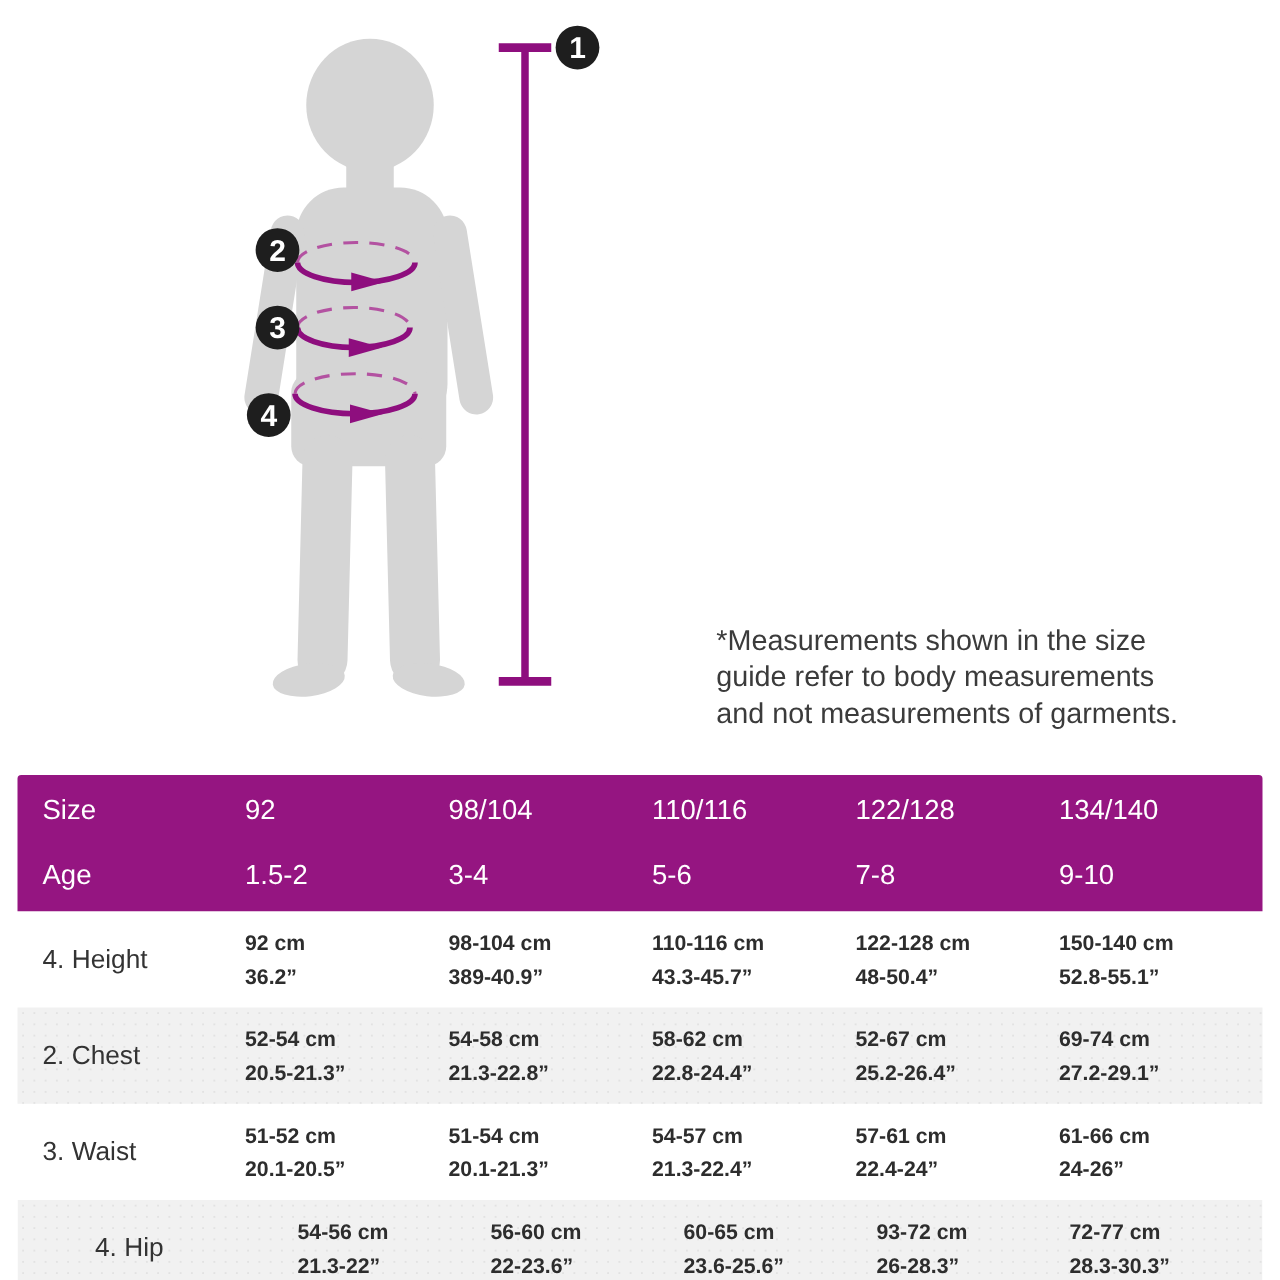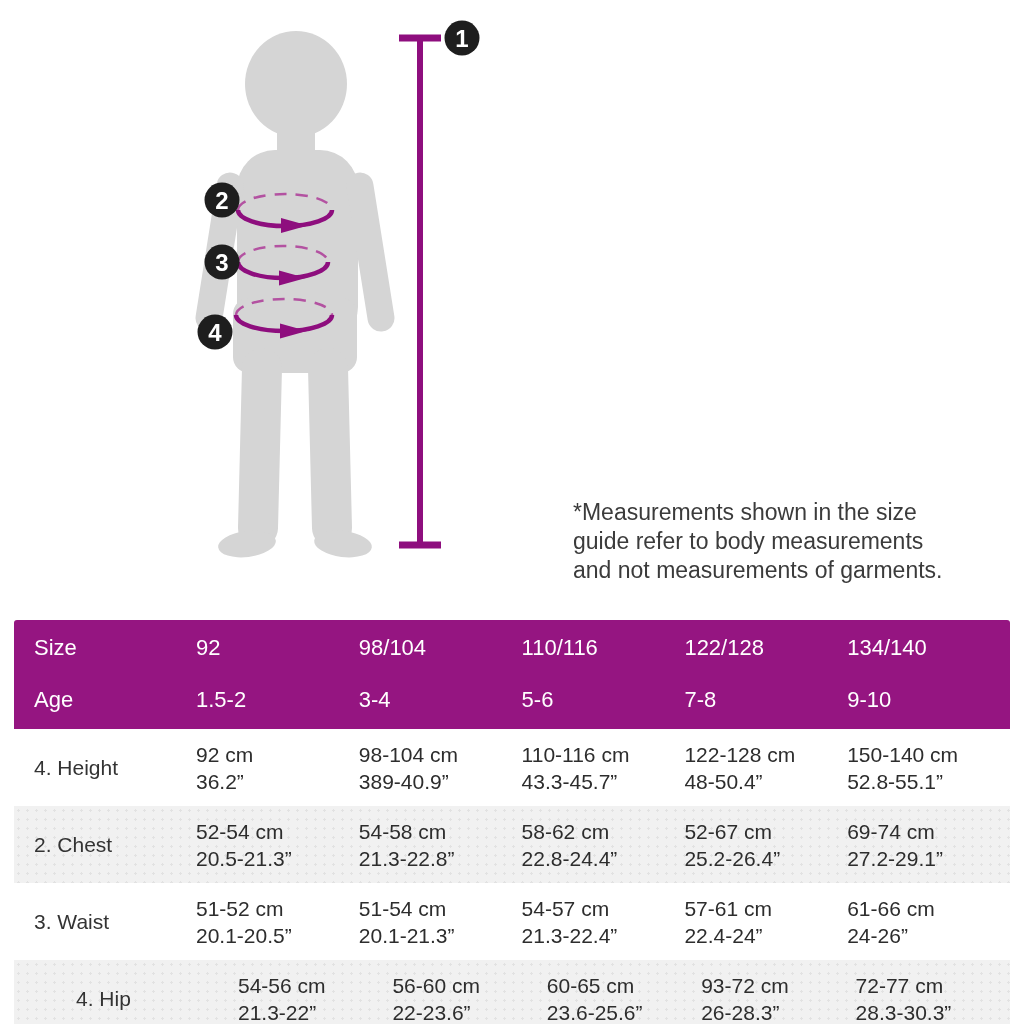--- a/index.html
+++ b/index.html
@@ -36,21 +36,21 @@
     display:grid;grid-template-columns:182px repeat(5,1fr);
     align-items:center;min-height:77px;
   }
   .trow.alt{
     background-color:var(--alt-row);
     background-image:radial-gradient(var(--alt-dot) 1.1px, rgba(0,0,0,0) 1.1px);
     background-size:9px 9px;
   }
   .trow:last-child{border-radius:0 0 3px 3px;padding-left:42px;}
   .tlabel{padding-left:20px;color:#333333;font-size:21px;}
-  .tval{font-weight:normal;color:#2d2d2d;font-size:21px;line-height:27px;}
+  .tval{font-weight:bold;color:#2d2d2d;font-size:17px;line-height:27px;}
 </style>
 </head>
 <body>
 
 <div class="canvas">
 
   <svg class="figure" width="560" height="580" viewBox="0 0 560 580">
 
     <g>
       <ellipse class="silhouette" cx="296" cy="84" rx="51" ry="53"></ellipse>

